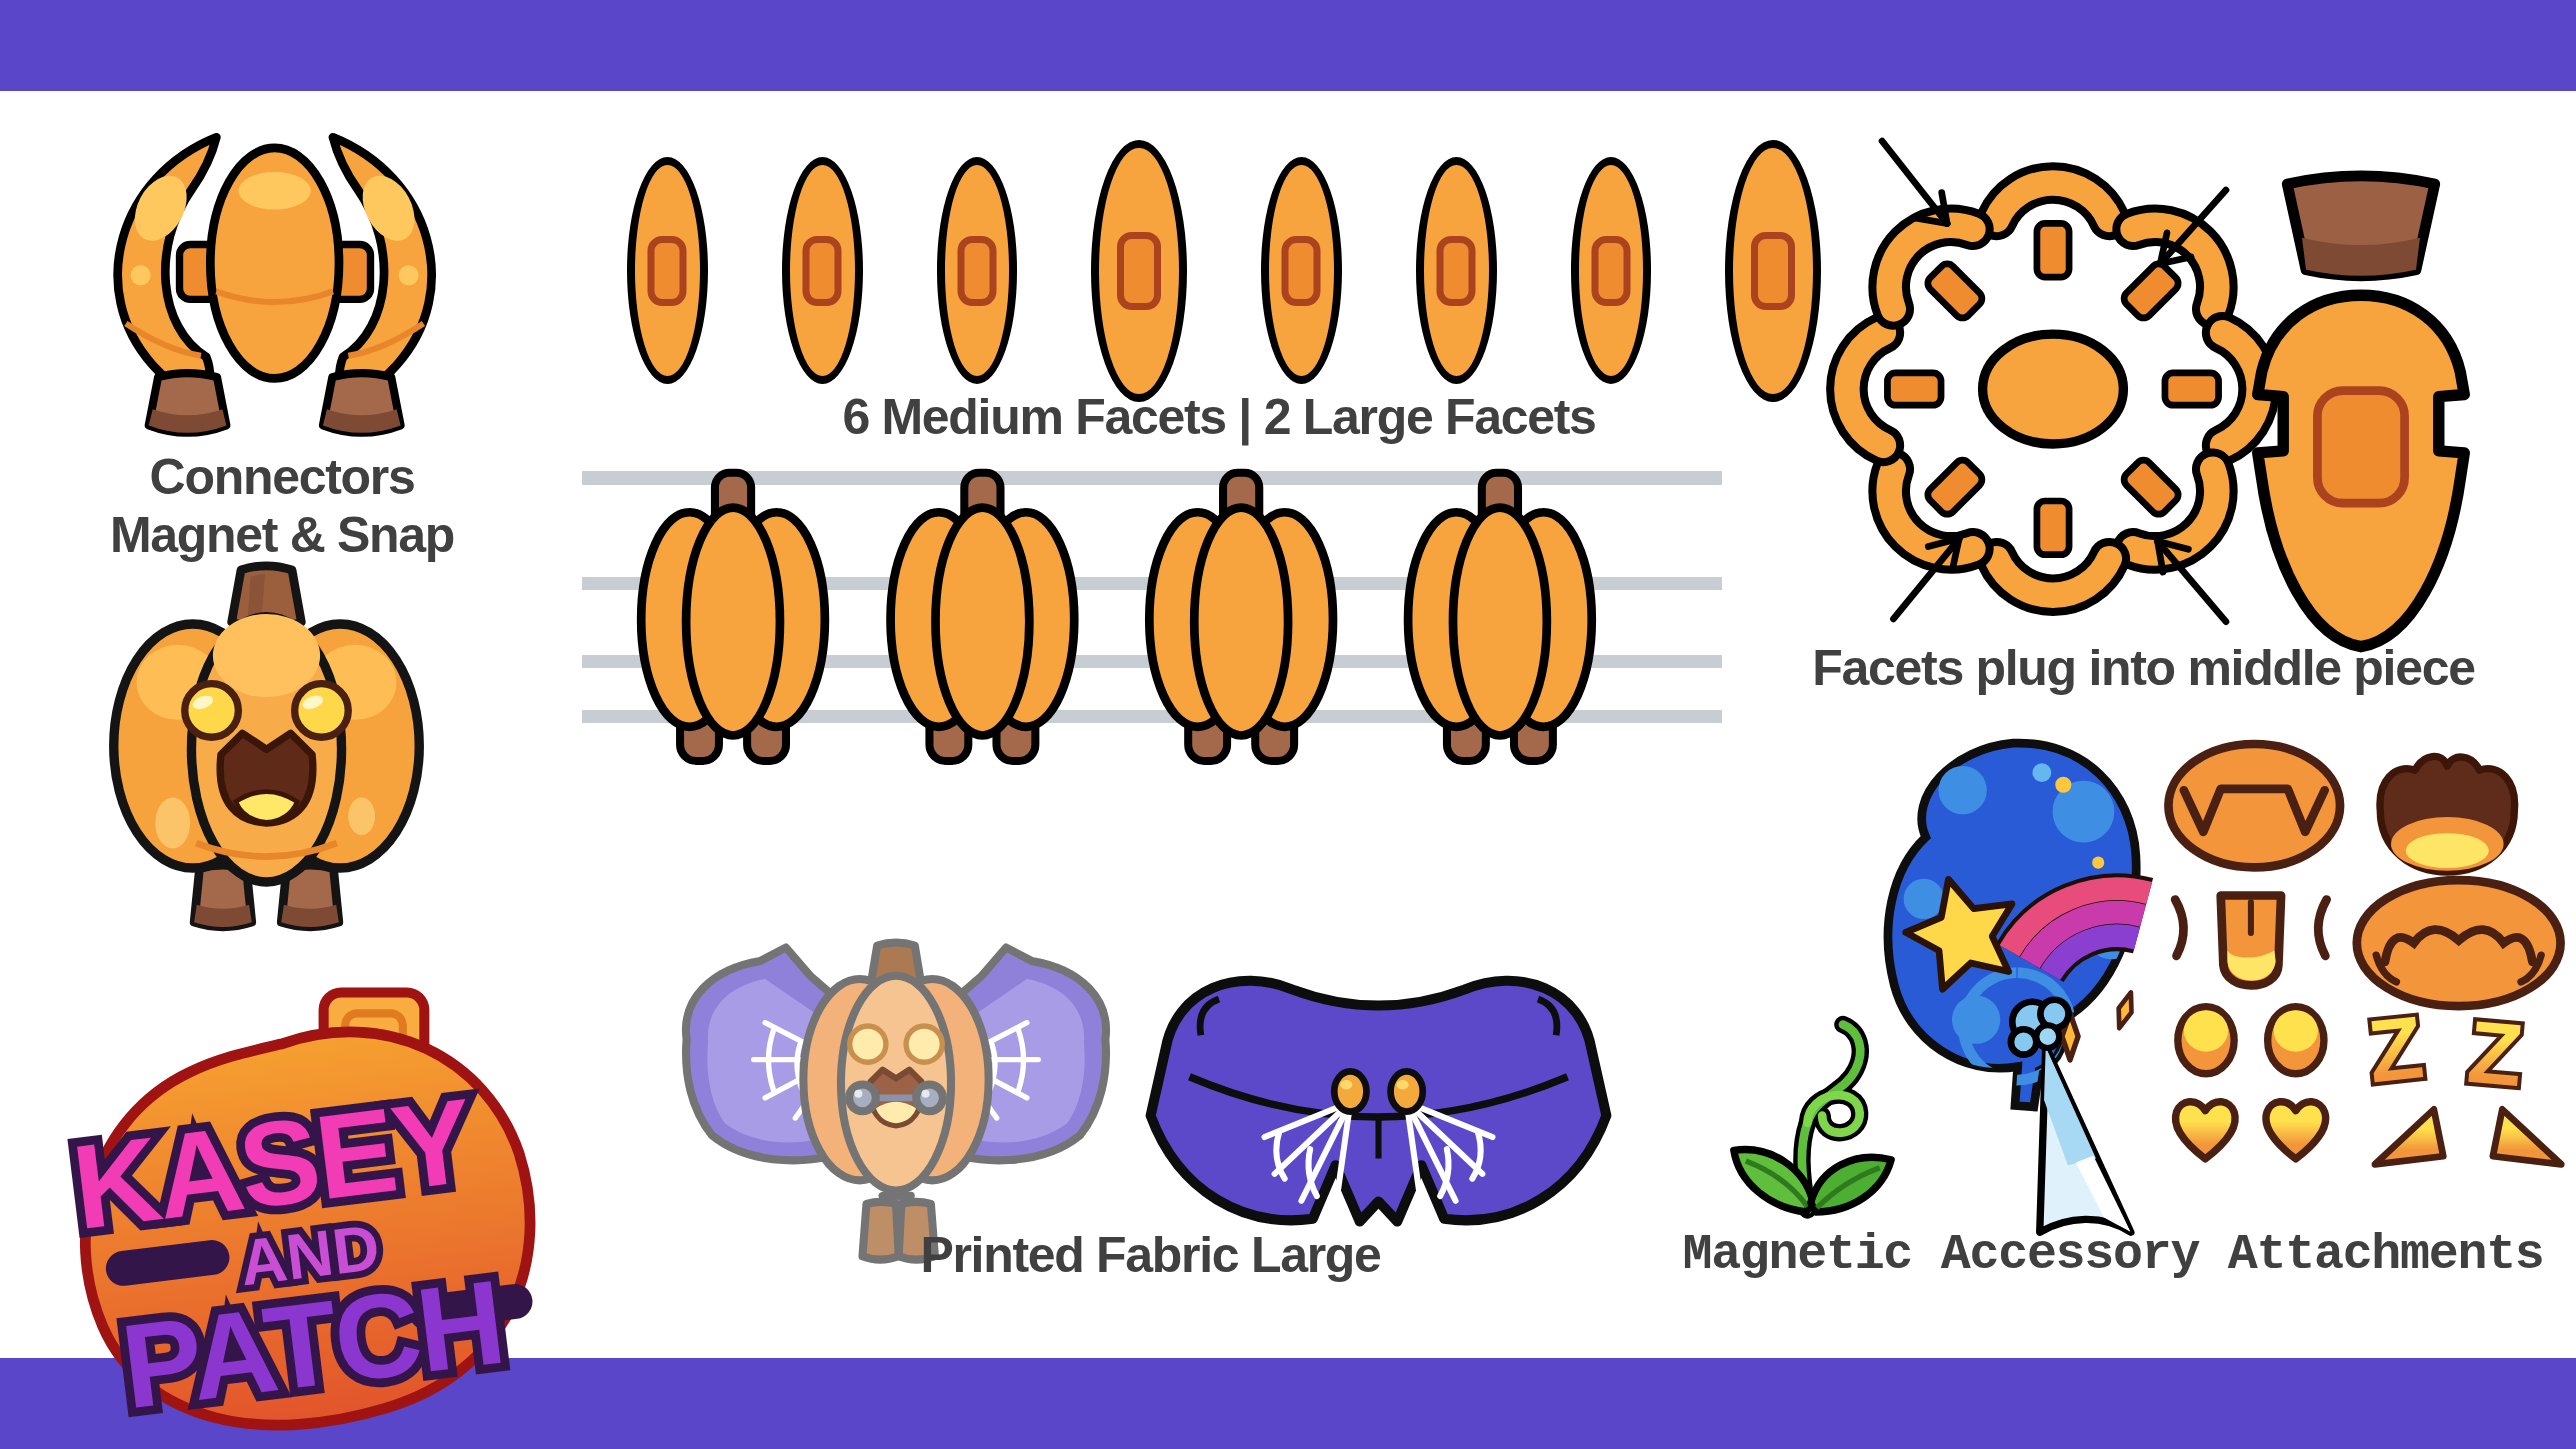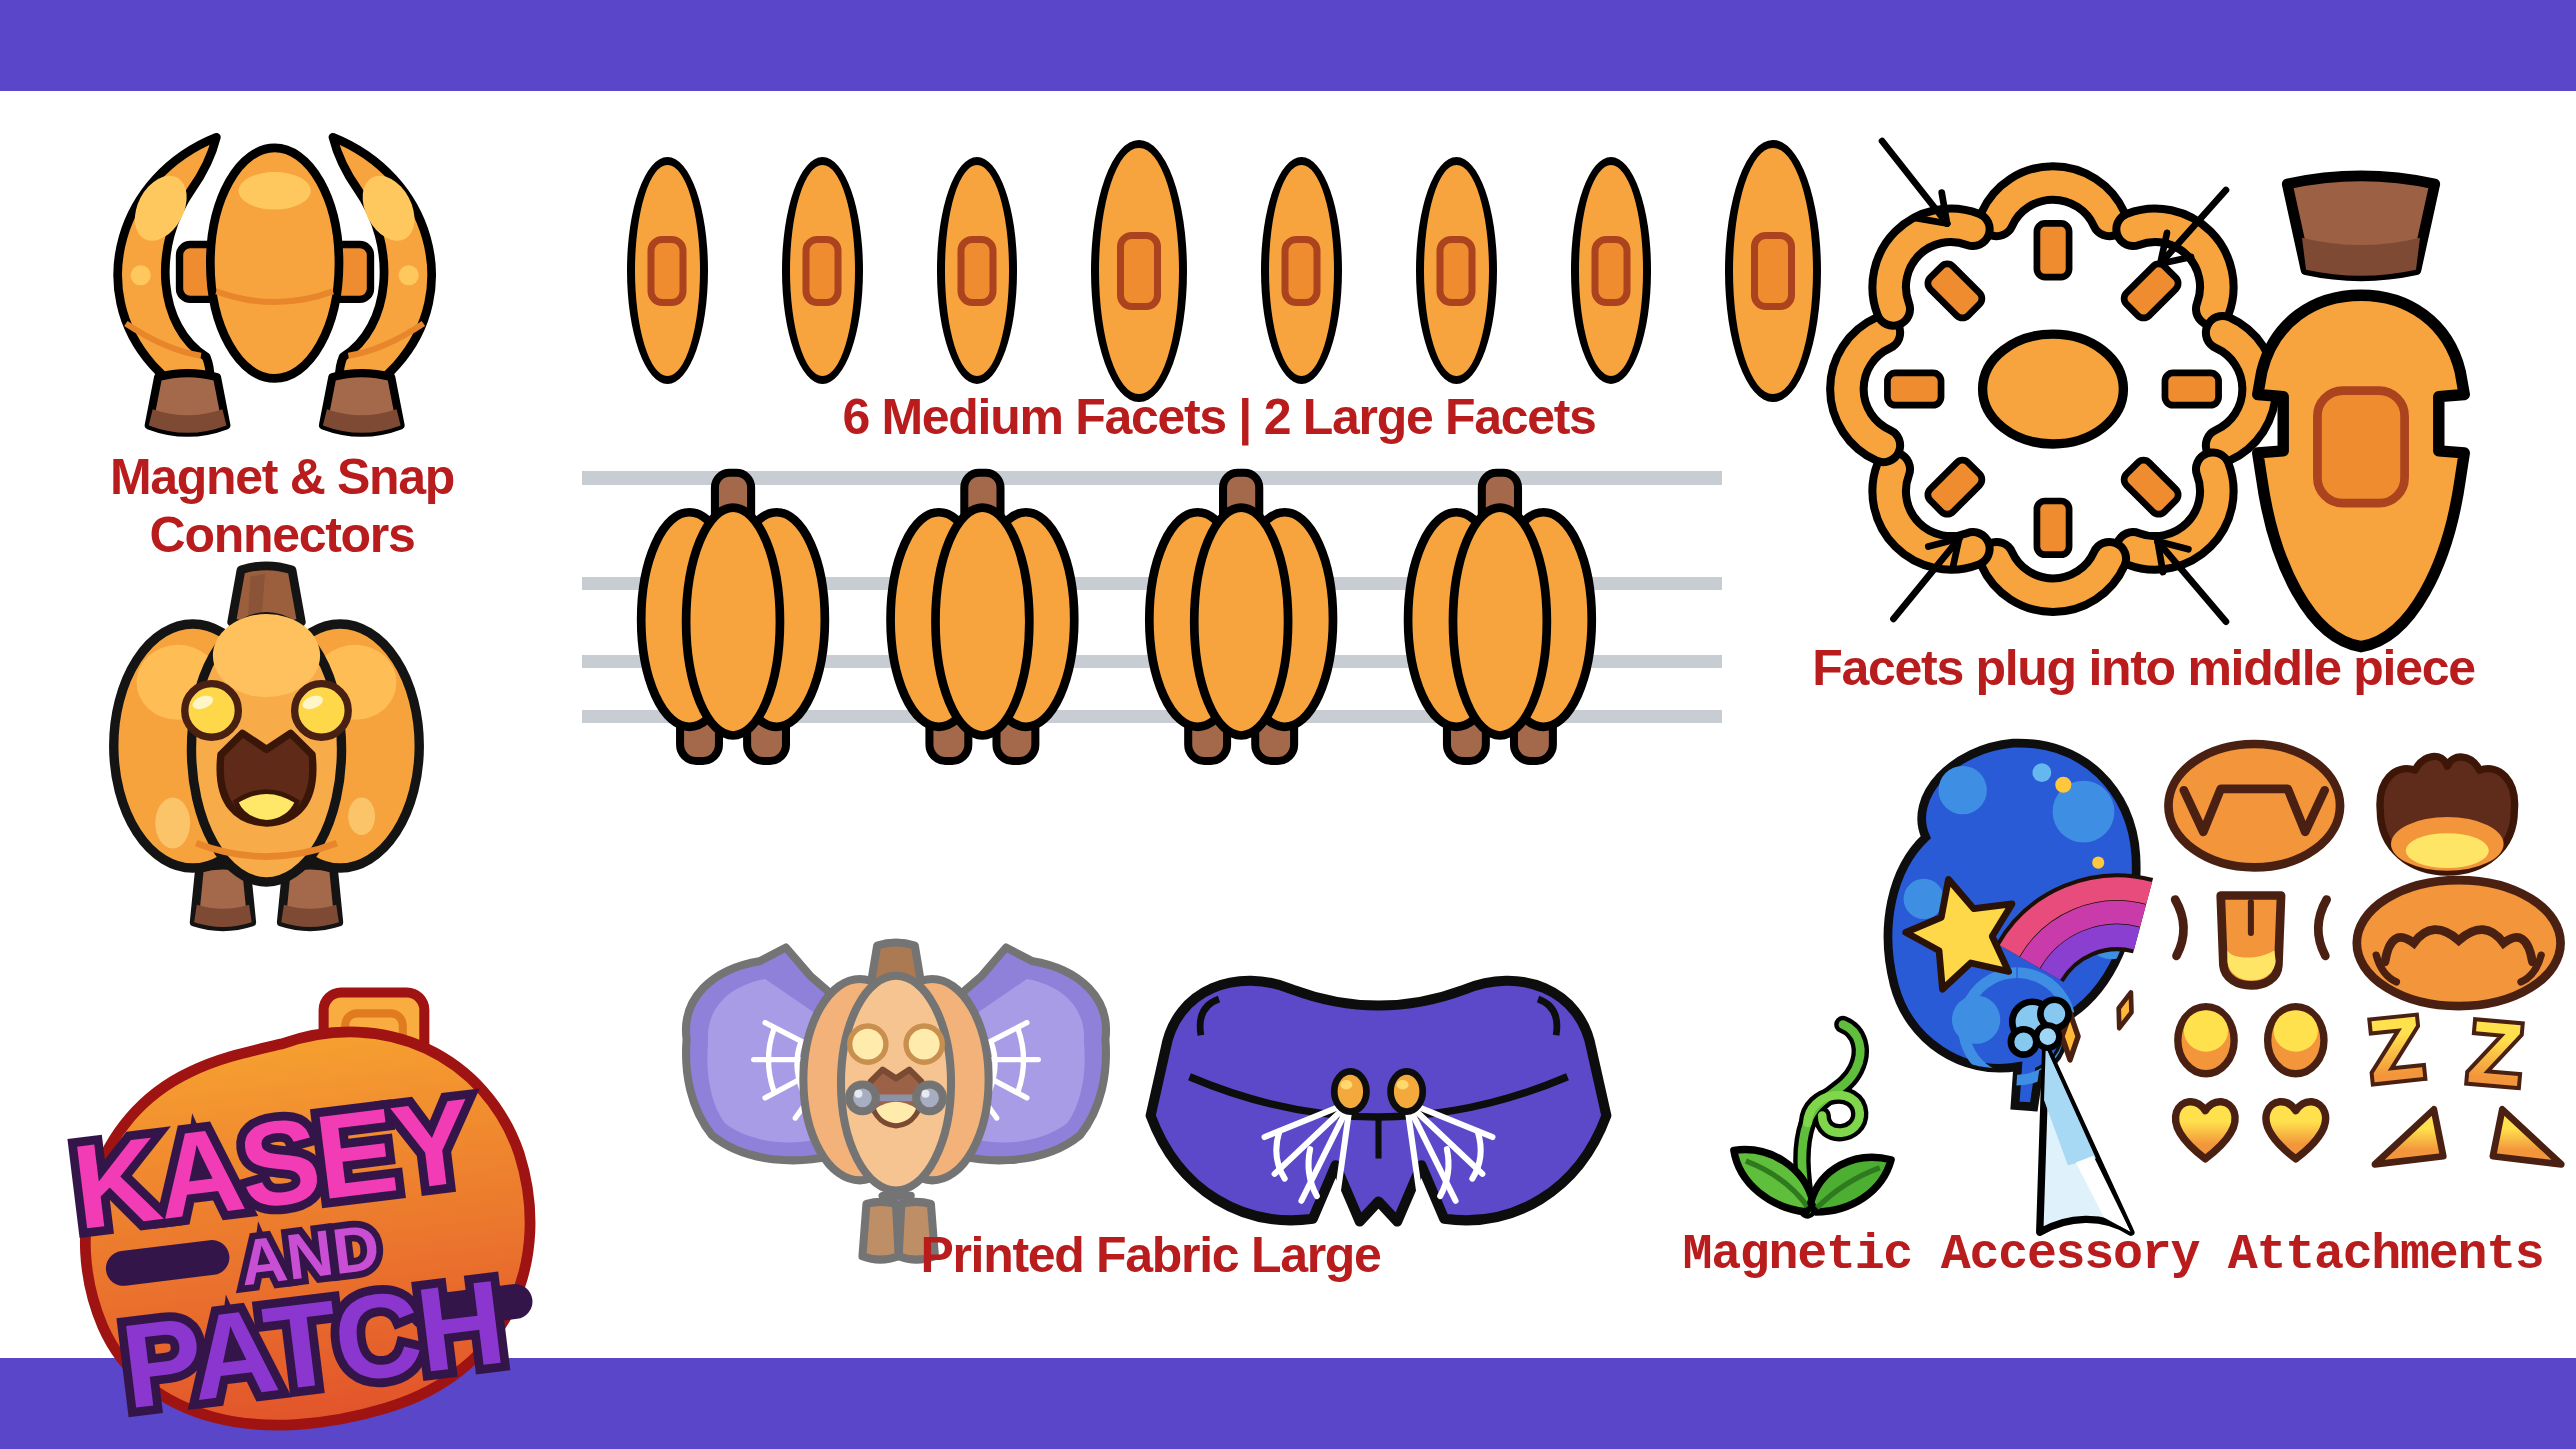--- a/index.html
+++ b/index.html
@@ -1,20 +1,20 @@
 <!DOCTYPE html>
 <html style="font-size:10.7px"><head>
 <meta charset="utf-8">
 <style>
   html,body{margin:0;padding:0;background:#ffffff;width:2576px;height:1449px;overflow:hidden;}
   .stage{position:absolute;left:0;top:0;width:2576px;height:1449px;background:#ffffff;
          font-family:"Liberation Sans",sans-serif;}
   .bar{position:absolute;left:0;width:2576px;height:91px;}
   .abs{position:absolute;}
-  .section-label{position:absolute;color:#b91c1c;font-weight:700;text-align:center;
+  .section-label{position:absolute;color:#404040;font-weight:700;text-align:center;
       font-size:50px;letter-spacing:-1.3px;line-height:58px;white-space:nowrap;}
   .facet-row{position:absolute;display:flex;align-items:center;justify-content:center;gap:74px;}
   .facet{position:relative;background:#F7A43E;border:8.7px solid #000;border-radius:50%;box-sizing:border-box;}
   .facet.medium{width:82px;height:227px;}
   .facet.large{width:97px;height:262px;}
   .facet .pad{position:absolute;left:50%;top:50%;transform:translate(-50%,-50%);
       background:#EE8C2F;border:7.4px solid #AC431F;border-radius:14.8px;box-sizing:border-box;}
   .facet.medium .pad{width:39px;height:70px;}
   .facet.large .pad{width:44px;height:78px;}
   .hline{position:absolute;height:13.4px;background:#C8CDD3;left:0;width:100%;}
@@ -53,22 +53,22 @@
         <path d="M 118 370 Q 162 358 206 370 L 220 442 Q 162 464 104 442 Z" fill="#A4694A" stroke="#000" stroke-width="12" stroke-linejoin="round"></path>
         <path d="M 110 418 Q 162 436 214 418 L 220 442 Q 162 464 104 442 Z" fill="#7E4A34"></path>
       </g>
       <g>
         <path d="M 378 370 Q 422 358 466 370 L 480 442 Q 422 464 364 442 Z" fill="#A4694A" stroke="#000" stroke-width="12" stroke-linejoin="round"></path>
         <path d="M 370 418 Q 422 436 474 418 L 480 442 Q 422 464 364 442 Z" fill="#7E4A34"></path>
       </g>
     </svg>
   </div>
   <div class="section-label" style="left:81px;top:448px;width:402px;">
+    <div>Connectors</div>
     <div>Magnet &amp; Snap</div>
-    <div>Connectors</div>
   </div>
 
   <div class="abs" style="left:99px;top:555px;width:335px;height:382px;">
     <svg width="335" height="382" viewBox="0 0 500 570">
       <g>
         <path d="M 212 22 Q 250 10 288 22 L 302 100 Q 250 118 198 100 Z" fill="#9C5F3E" stroke="#141414" stroke-width="13" stroke-linejoin="round"></path>
         <path d="M 226 32 L 248 28 L 242 100 L 222 98 Z" fill="#7E4A34" opacity="0.55"></path>
       </g>
       <g>
         <path d="M 150 468 Q 185 458 220 468 L 228 548 Q 185 562 142 548 Z" fill="#A4694A" stroke="#141414" stroke-width="13" stroke-linejoin="round"></path>

